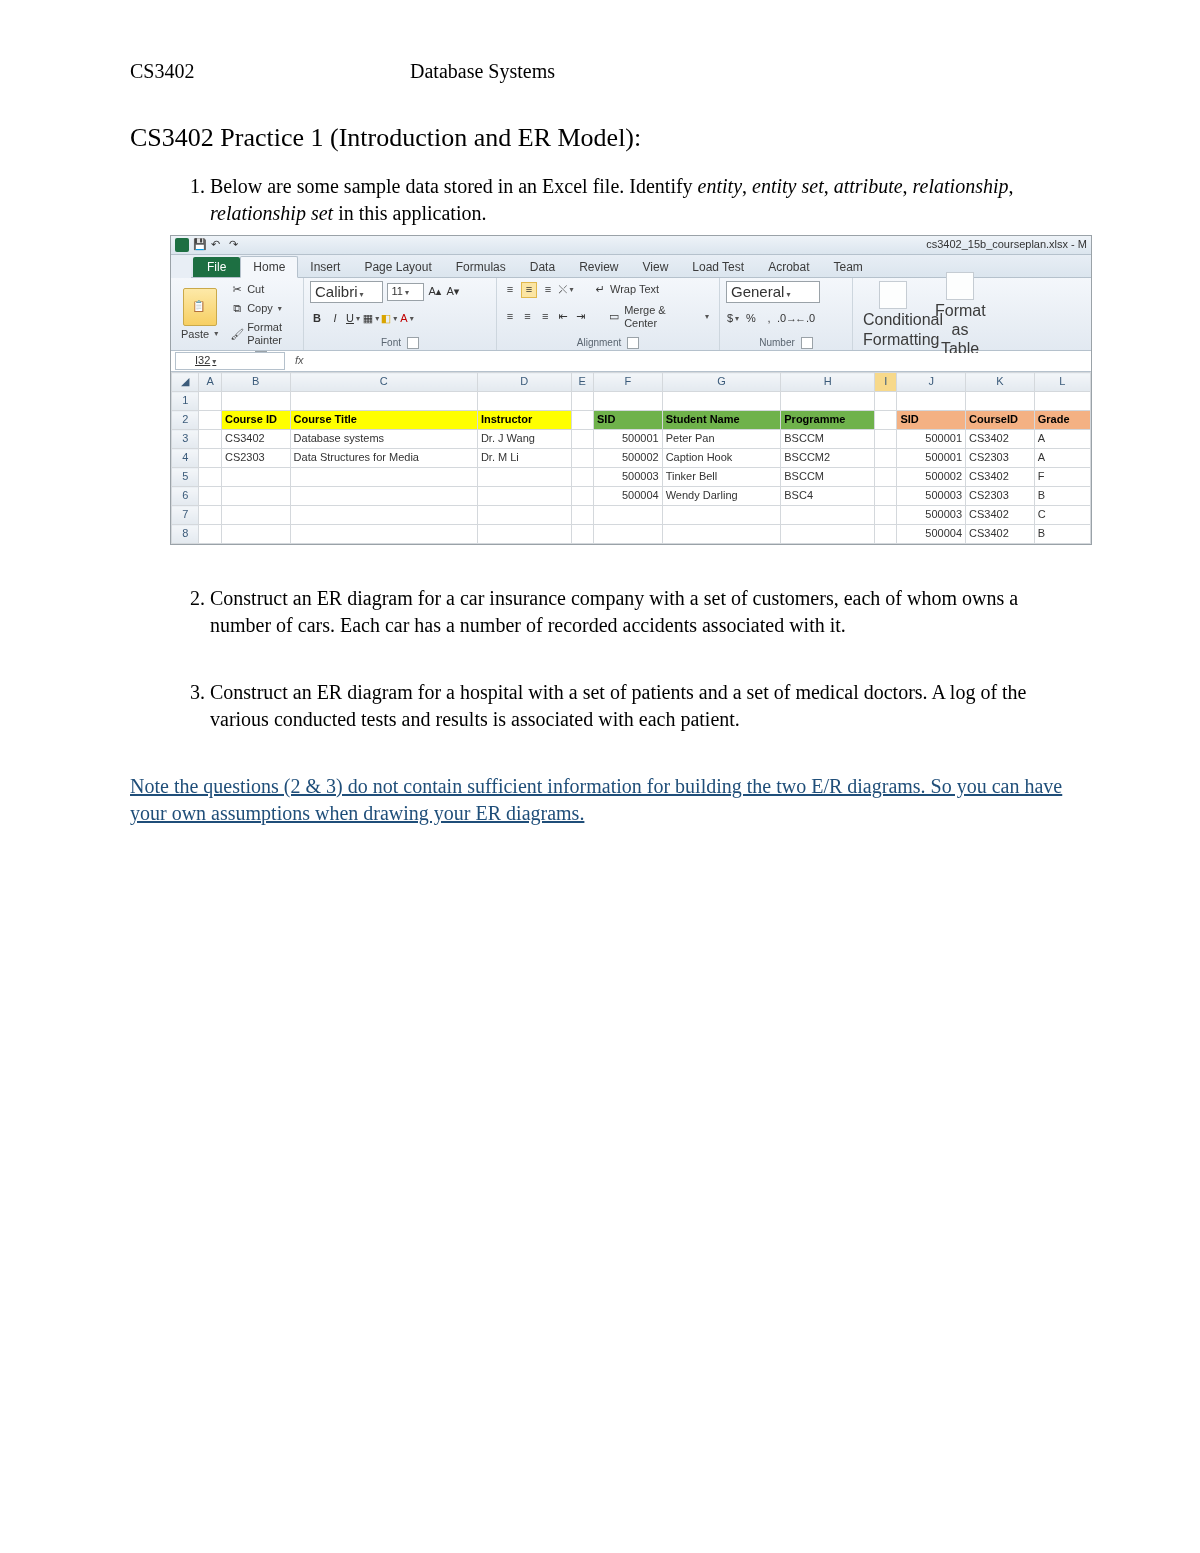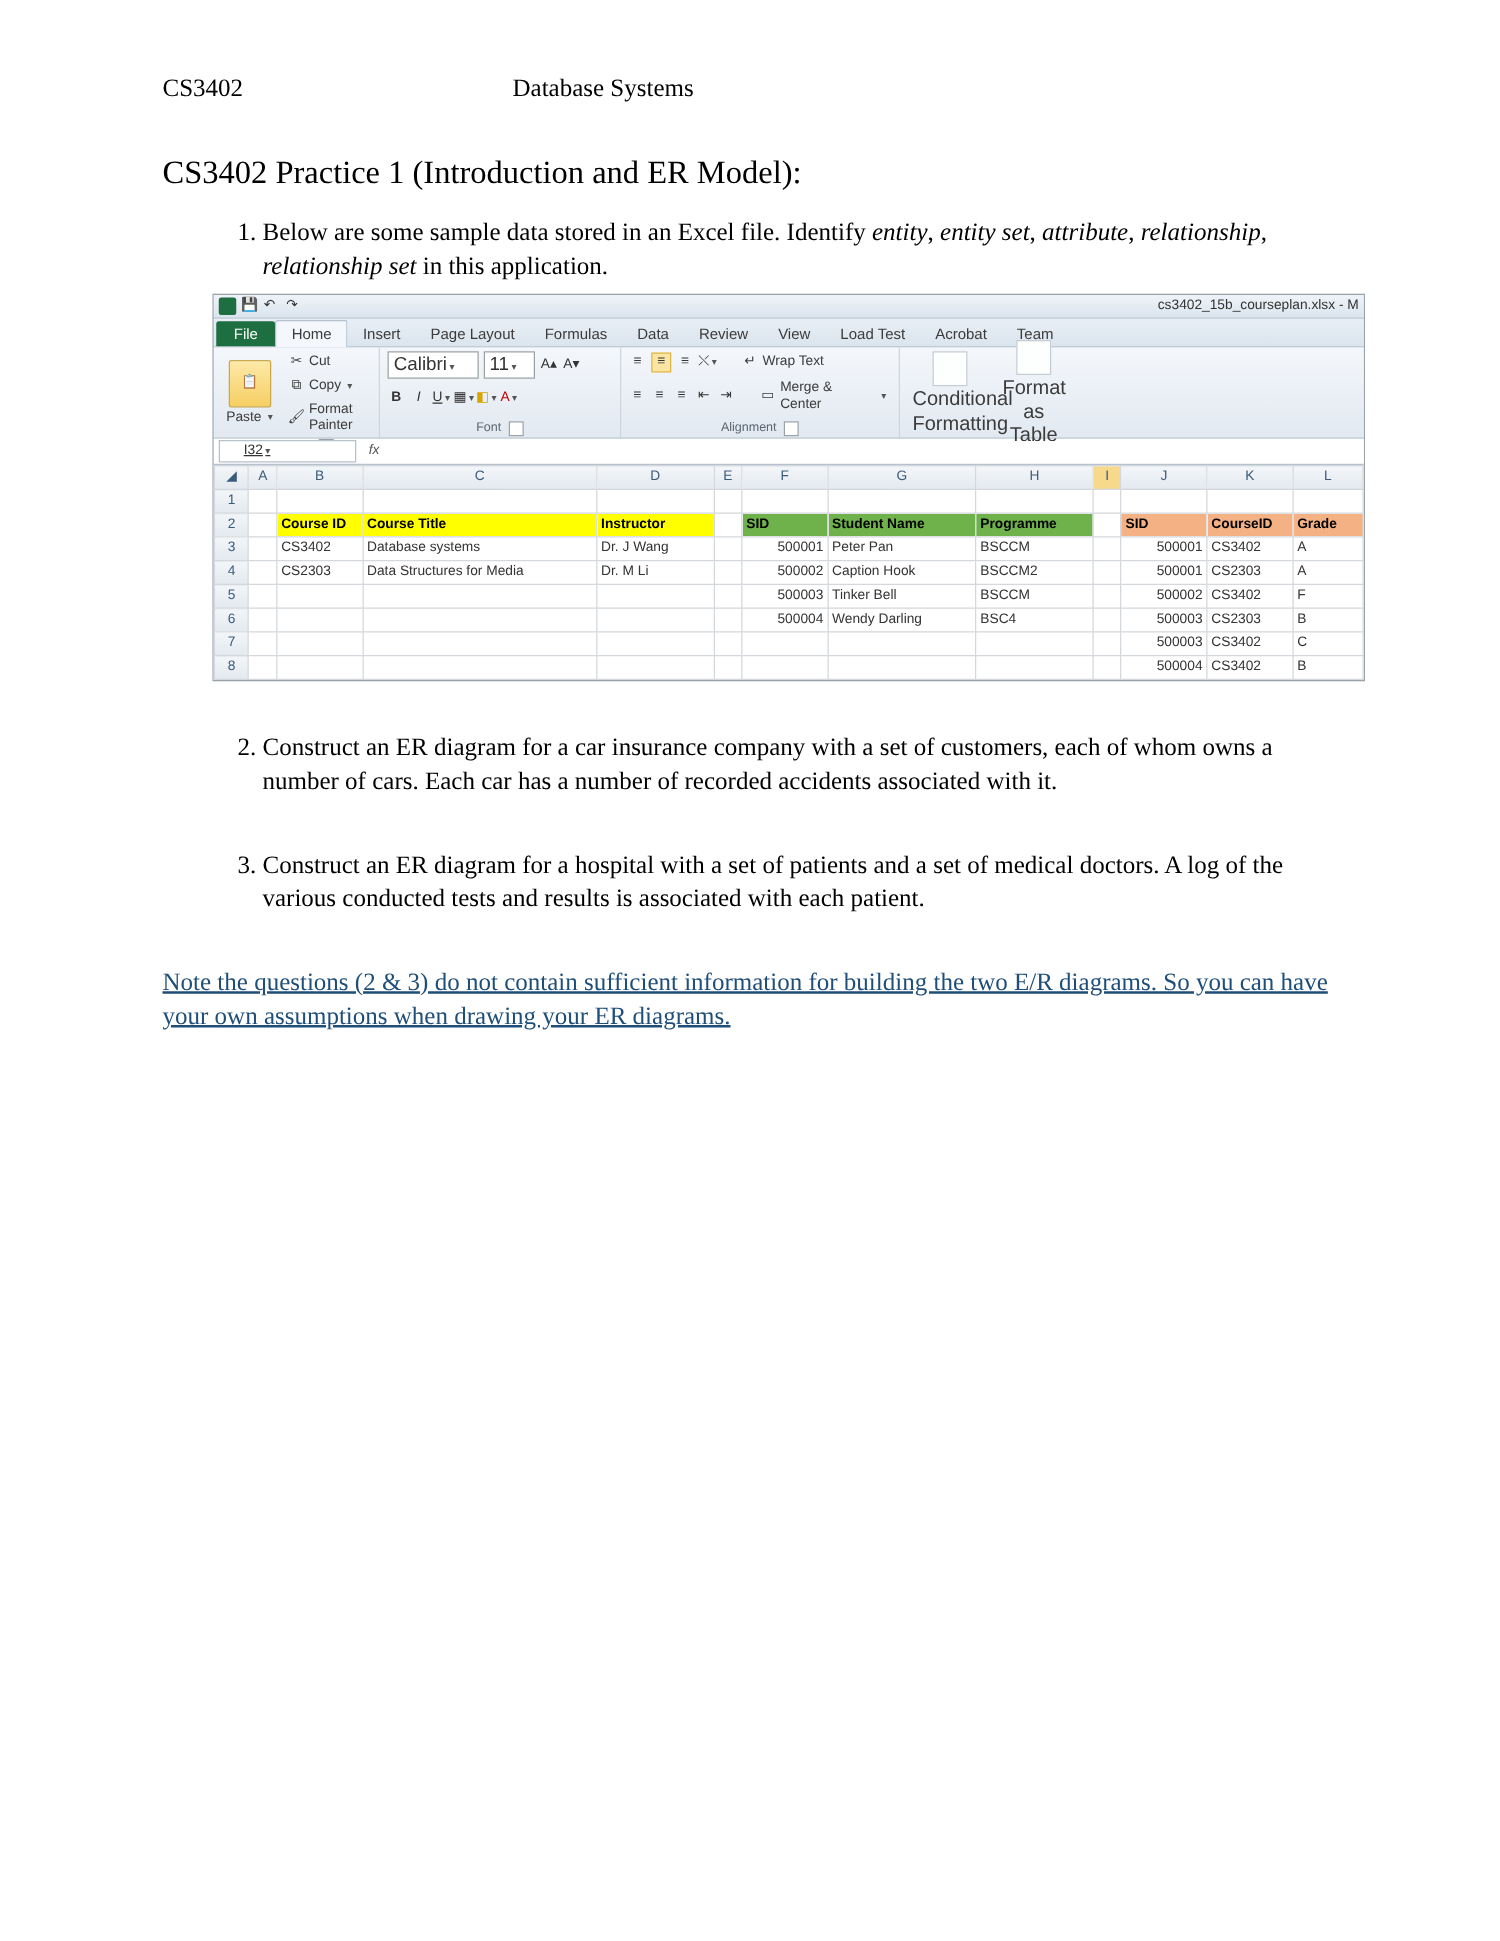--- a/index.html
+++ b/index.html
@@ -76,20 +76,21 @@
   .excel-titlebar .spacer { flex: 1; }
   .excel-titlebar .filename { font-size: 11px; color:#333;}
   .ribbon-tabs {
     display: flex;
     align-items: flex-end;
     height: 22px;
     background: linear-gradient(#e8eef5,#dbe5ee);
     padding-left: 2px;
     gap: 0;
     border-bottom: 1px solid #b5c1cc;
+    margin-left: 20px;
   }
   .ribbon-tabs .file-tab {
     background: #1d6f42;
     color: #fff;
     padding: 3px 14px;
     font-size: 12px;
     border-radius: 2px 2px 0 0;
   }
   .ribbon-tabs .tab {
     padding: 3px 12px;
@@ -121,21 +122,21 @@
     text-align: center;
     font-size: 10px;
     color: #5a6570;
     padding-top: 2px;
     display:flex; justify-content:center; align-items:center; gap:6px;
   }
   .dlaunch { width:10px;height:10px;border:1px solid #9aa2a8;background:#fff; }
   .rrow { display:flex; align-items:center; gap:4px; }
   .rbtn { padding:1px 3px; border:1px solid transparent; border-radius:2px; font-size:11px; color:#3b3b3b; display:flex; align-items:center; gap:3px;}
   .font-select { background:#fff; border:1px solid #9aa2a8; padding:1px 18px 1px 4px; font-size:15px; position:relative;}
-  .size-select { background:#fff; border:1px solid #9aa2a8; padding:1px 14px 1px 4px; font-size:15px; }
+  .size-select { background:#fff; border:1px solid #9aa2a8; padding:1px 14px 1px 4px; font-size:11px; }
   .ic { width:14px;height:14px;display:inline-flex;align-items:center;justify-content:center;font-size:11px;}
   .paste-big {
     width: 32px; height: 36px;
     background: linear-gradient(#fde9a8,#f7cf63);
     border:1px solid #caa94a; border-radius:2px;
     display:flex;align-items:center;justify-content:center;
   }
   .dropdown-arrow::after { content:"▾"; font-size:8px; margin-left:2px; color:#555;}
   .big-btn { display:flex; flex-direction:column; align-items:center; font-size:16px; color:#3b3b3b; padding:0 4px;}
   .big-btn .bicon { width:26px;height:26px;border:1px solid #c5ccd3;background:#fdfefe;margin-bottom:1px;}
@@ -303,20 +304,36 @@
                   <span class="ic">▭</span>
                   <span>Merge &amp; Center</span>
                 </span>
             </div>
             <div class="glabel">
                 <span>Alignment</span>
                 <span class="dlaunch"></span>
               </div>
           </div>
 
+          <div class="rgroup" style="width:120px">
+            <div class="rrow">
+              <span class="font-select dropdown-arrow" style="width:70px">General</span>
+            </div>
+            <div class="rrow">
+              <span class="ic dropdown-arrow">$</span>
+              <span class="ic">%</span>
+              <span class="ic">,</span>
+              <span class="ic">.0→</span>
+              <span class="ic">←.0</span>
+            </div>
+            <div class="glabel">
+                <span>Number</span>
+                <span class="dlaunch"></span>
+              </div>
+          </div>
 
           <div class="rgroup" style="border-right:none">
             <div class="rrow" style="height:100%">
               <div class="big-btn">
                   <div class="bicon"></div>
                   <span style="width:60px;text-align:center">Conditional Formatting</span>
                 </div>
               <div class="big-btn">
                   <div class="bicon"></div>
                   <span style="width:50px;text-align:center">Format as Table</span>

